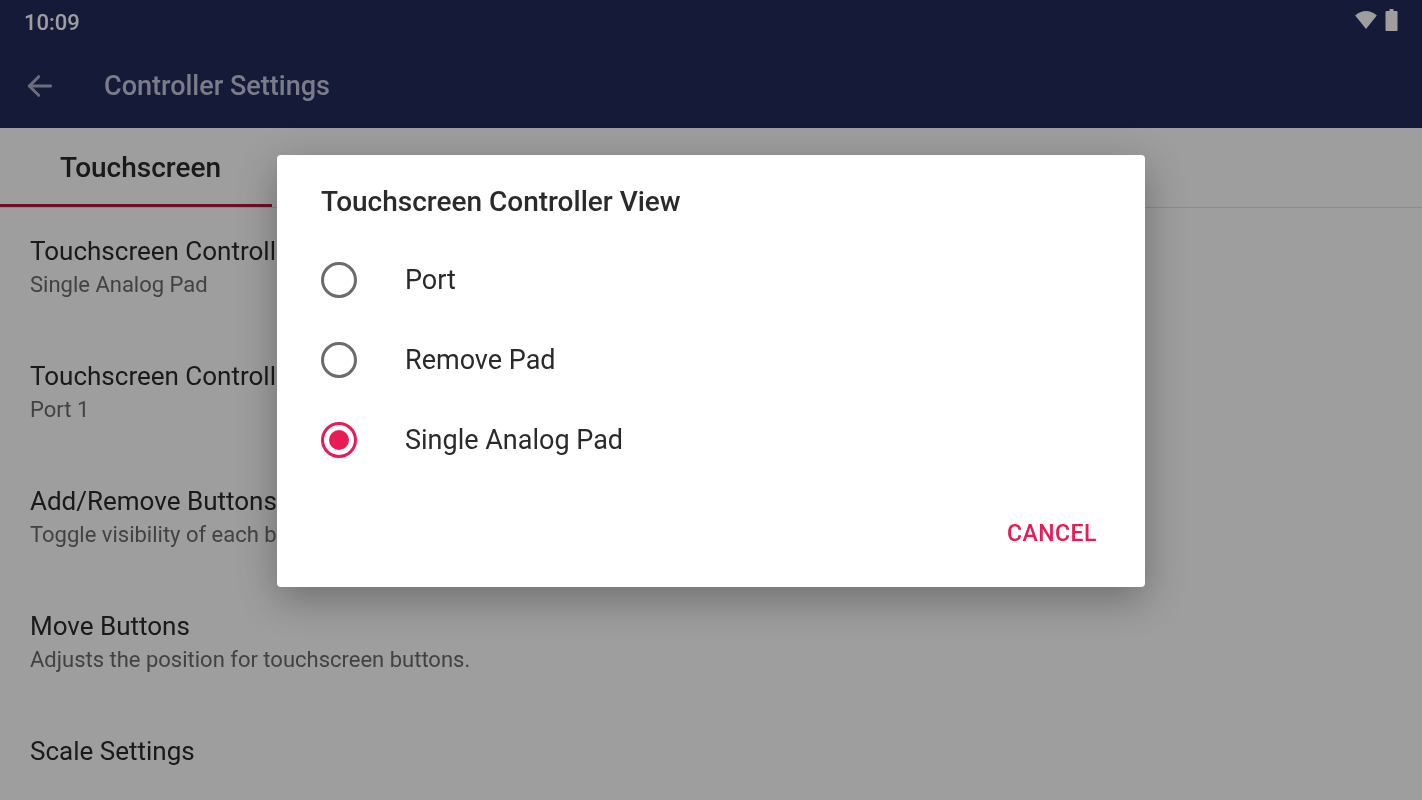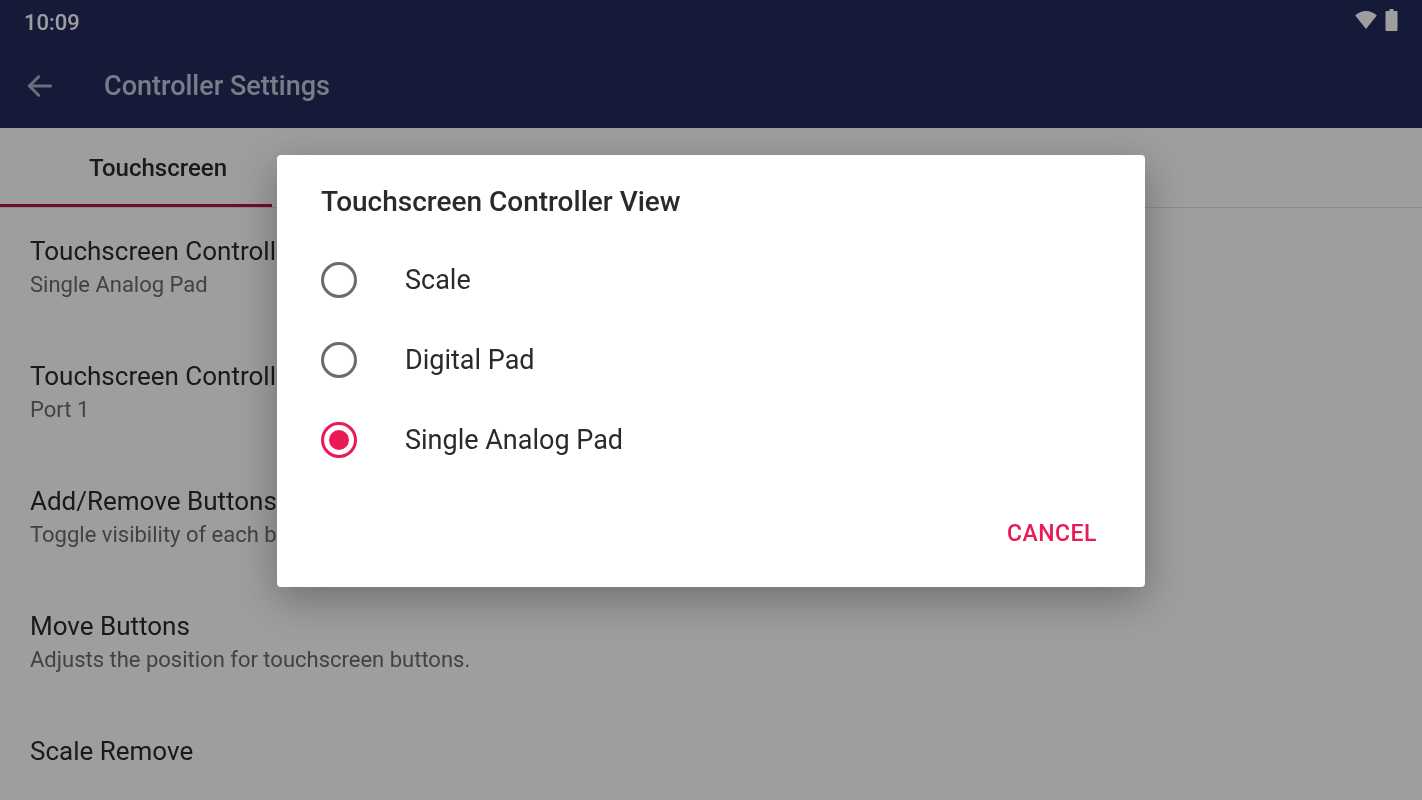--- a/index.html
+++ b/index.html
@@ -57,26 +57,25 @@
     }
     .tab-bar {
       height: 80px;
       display: flex;
       align-items: center;
       padding-left: 60px;
       border-bottom: 1px solid #e0e0e0;
       position: relative;
     }
     .tab {
-      font-size: 24px;
+      font-size: 28px;
       font-weight: 500;
       color: #2a2a2a;
       padding-bottom: 22px;
       padding-top: 22px;
-      margin-left: 29px;
     }
     .tab-indicator {
       position: absolute;
       bottom: 0;
       left: 0;
       width: 272px;
       height: 3px;
       background: #b71540;
     }
     .settings-list {
@@ -215,36 +214,36 @@
   </div>
   <div class="setting-item">
     <div class="setting-title">Add/Remove Buttons</div>
     <div class="setting-subtitle">Toggle visibility of each button.</div>
   </div>
   <div class="setting-item">
     <div class="setting-title">Move Buttons</div>
     <div class="setting-subtitle">Adjusts the position for touchscreen buttons.</div>
   </div>
   <div class="setting-item">
-    <div class="setting-title">Scale Remove</div>
+    <div class="setting-title">Scale Settings</div>
   </div>
 </div>
 
 <div class="scrim"></div>
 
 <div class="dialog">
   <div class="dialog-title">Touchscreen Controller View</div>
   <div class="radio-list">
     <div class="radio-item">
       <div class="radio-circle"></div>
-      <div class="radio-label">Scale</div>
+      <div class="radio-label">Port</div>
     </div>
     <div class="radio-item">
       <div class="radio-circle"></div>
-      <div class="radio-label">Digital Pad</div>
+      <div class="radio-label">Remove Pad</div>
     </div>
     <div class="radio-item">
       <div class="radio-circle selected">
         <div class="radio-inner"></div>
       </div>
       <div class="radio-label">Single Analog Pad</div>
     </div>
   </div>
   <div class="dialog-actions">
     <button class="dialog-button">CANCEL</button>

